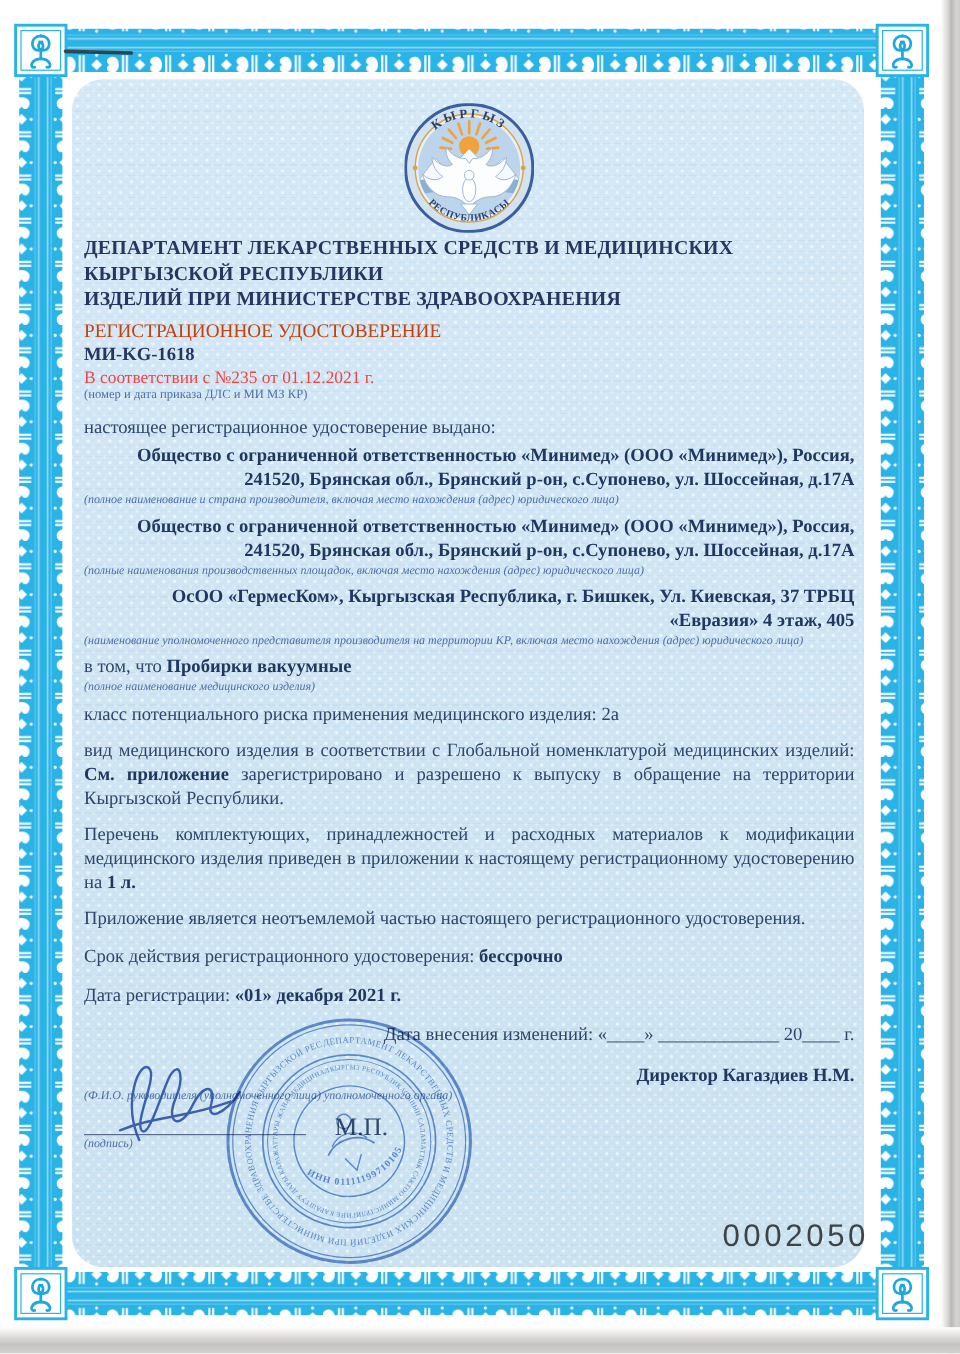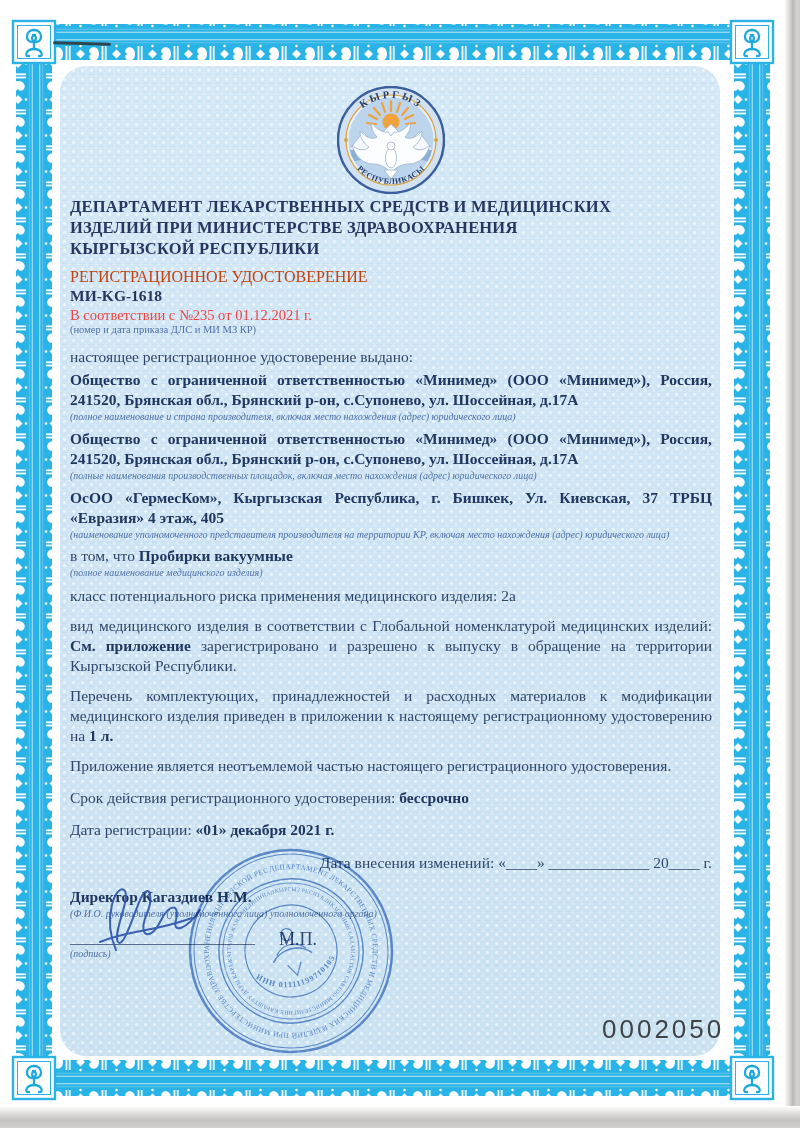--- a/index.html
+++ b/index.html
@@ -11,33 +11,33 @@
          background-image:
            radial-gradient(circle, rgba(255,255,255,.60) 1px, transparent 1.8px),
            radial-gradient(circle, rgba(255,255,255,.35) 1px, transparent 1.8px),
            repeating-linear-gradient(0deg, rgba(168,201,228,.22) 0 1px, transparent 1px 9px),
            linear-gradient(to bottom,#d4e8f6,#cbe2f1);
          background-size:9px 9px,9px 9px,100% 100%,100% 100%;
          background-position:0 0,4.5px 4.5px,0 0,0 0;}
   .content{position:absolute;left:70px;top:86px;width:642px;font-size:15.5px;line-height:20px;}
   .center{text-align:left;}
   .just{text-align:justify;}
-  .b{font-weight:bold;color:#203760;}
+  .b{font-weight:bold;color:#203760;text-align:right;}
   .emblem-wrap{text-align:center;height:110px;}
   .org{font-weight:bold;font-size:16.5px;line-height:21px;color:#26365f;letter-spacing:.2px;}
   .doc-title{font-weight:normal;font-size:16px;line-height:19px;color:#c2410c;margin-top:8px;}
   .doc-num{font-weight:bold;font-size:15.5px;line-height:19px;color:#26365f;}
   .order{font-size:14.5px;line-height:17px;margin-top:2px;color:#ef4444;}
   .order-cap{font-size:10.5px;line-height:11px;color:#4e6fa6;}
   .caption{font-size:10px;line-height:11px;font-style:italic;color:#4e6fa6;margin-top:1px;}
   .mt3{margin-top:3px;}.mt6{margin-top:6px;}.mt7{margin-top:7px;}.mt8{margin-top:8px;}
   .mt10{margin-top:10px;}.mt12{margin-top:12px;}.mt13{margin-top:13px;text-align:right;}.mt14{margin-top:14px;}
   .sig-row{margin-top:10px;height:18px;}
   .sig-line{display:inline-block;width:185px;height:13px;border-bottom:1.3px solid #5a6d8e;}
-  .mp{margin-left:24px;font-size:18px;color:#33486e;}
+  .mp{margin-left:24px;font-size:21px;color:#33486e;}
   .serial{position:absolute;left:602px;top:1014px;font-family:"Liberation Sans","DejaVu Sans",sans-serif;
           font-size:26px;letter-spacing:3px;color:#3f4347;}
   .stamp{position:absolute;left:186px;top:846px;opacity:.82;mix-blend-mode:multiply;transform:rotate(-15deg);}
   .signature{position:absolute;left:88px;top:872px;}
   .artifact{position:absolute;left:53px;top:42px;width:58px;height:3px;background:#2b2b2b;
             transform:rotate(1.5deg);opacity:.8;border-radius:2px;}
   .edge-right{position:absolute;top:0;left:784px;width:16px;height:1128px;
               background:linear-gradient(to right,#ffffff,#d9d8d6 35%,#b9b8b6 55%,#d5d4d2 80%,#cdccca);}
   .edge-bottom{position:absolute;left:0;top:1106px;width:800px;height:22px;
               background:linear-gradient(to bottom,#ffffff,#dad9d7 40%,#c4c3c1 65%,#d3d2d0);}
@@ -143,22 +143,22 @@
           <textPath href="#emTop" startOffset="50%" text-anchor="middle">КЫРГЫЗ</textPath>
         </text>
         <text font-size="8" font-weight="bold" fill="#27406e" letter-spacing="0.5">
           <textPath href="#emBot" startOffset="50%" text-anchor="middle">РЕСПУБЛИКАСЫ</textPath>
         </text>
       </svg>
     </div>
 
     <div class="org center">
       <div>ДЕПАРТАМЕНТ ЛЕКАРСТВЕННЫХ СРЕДСТВ И МЕДИЦИНСКИХ</div>
+      <div>КЫРГЫЗСКОЙ РЕСПУБЛИКИ</div>
       <div>ИЗДЕЛИЙ ПРИ МИНИСТЕРСТВЕ ЗДРАВООХРАНЕНИЯ</div>
-      <div>КЫРГЫЗСКОЙ РЕСПУБЛИКИ</div>
     </div>
 
     <div class="doc-title center">РЕГИСТРАЦИОННОЕ УДОСТОВЕРЕНИЕ</div>
     <div class="doc-num center">МИ-KG-1618</div>
     <div class="order center">В соответствии с №235 от 01.12.2021 г.</div>
     <div class="order-cap center">(номер и дата приказа ДЛС и МИ МЗ КР)</div>
 
     <div class="mt12">настоящее регистрационное удостоверение выдано:</div>
 
     <div class="b just mt3">Общество с ограниченной ответственностью «Минимед» (ООО «Минимед»), Россия, 241520, Брянская обл., Брянский р-он, с.Супонево, ул. Шоссейная, д.17А</div>

